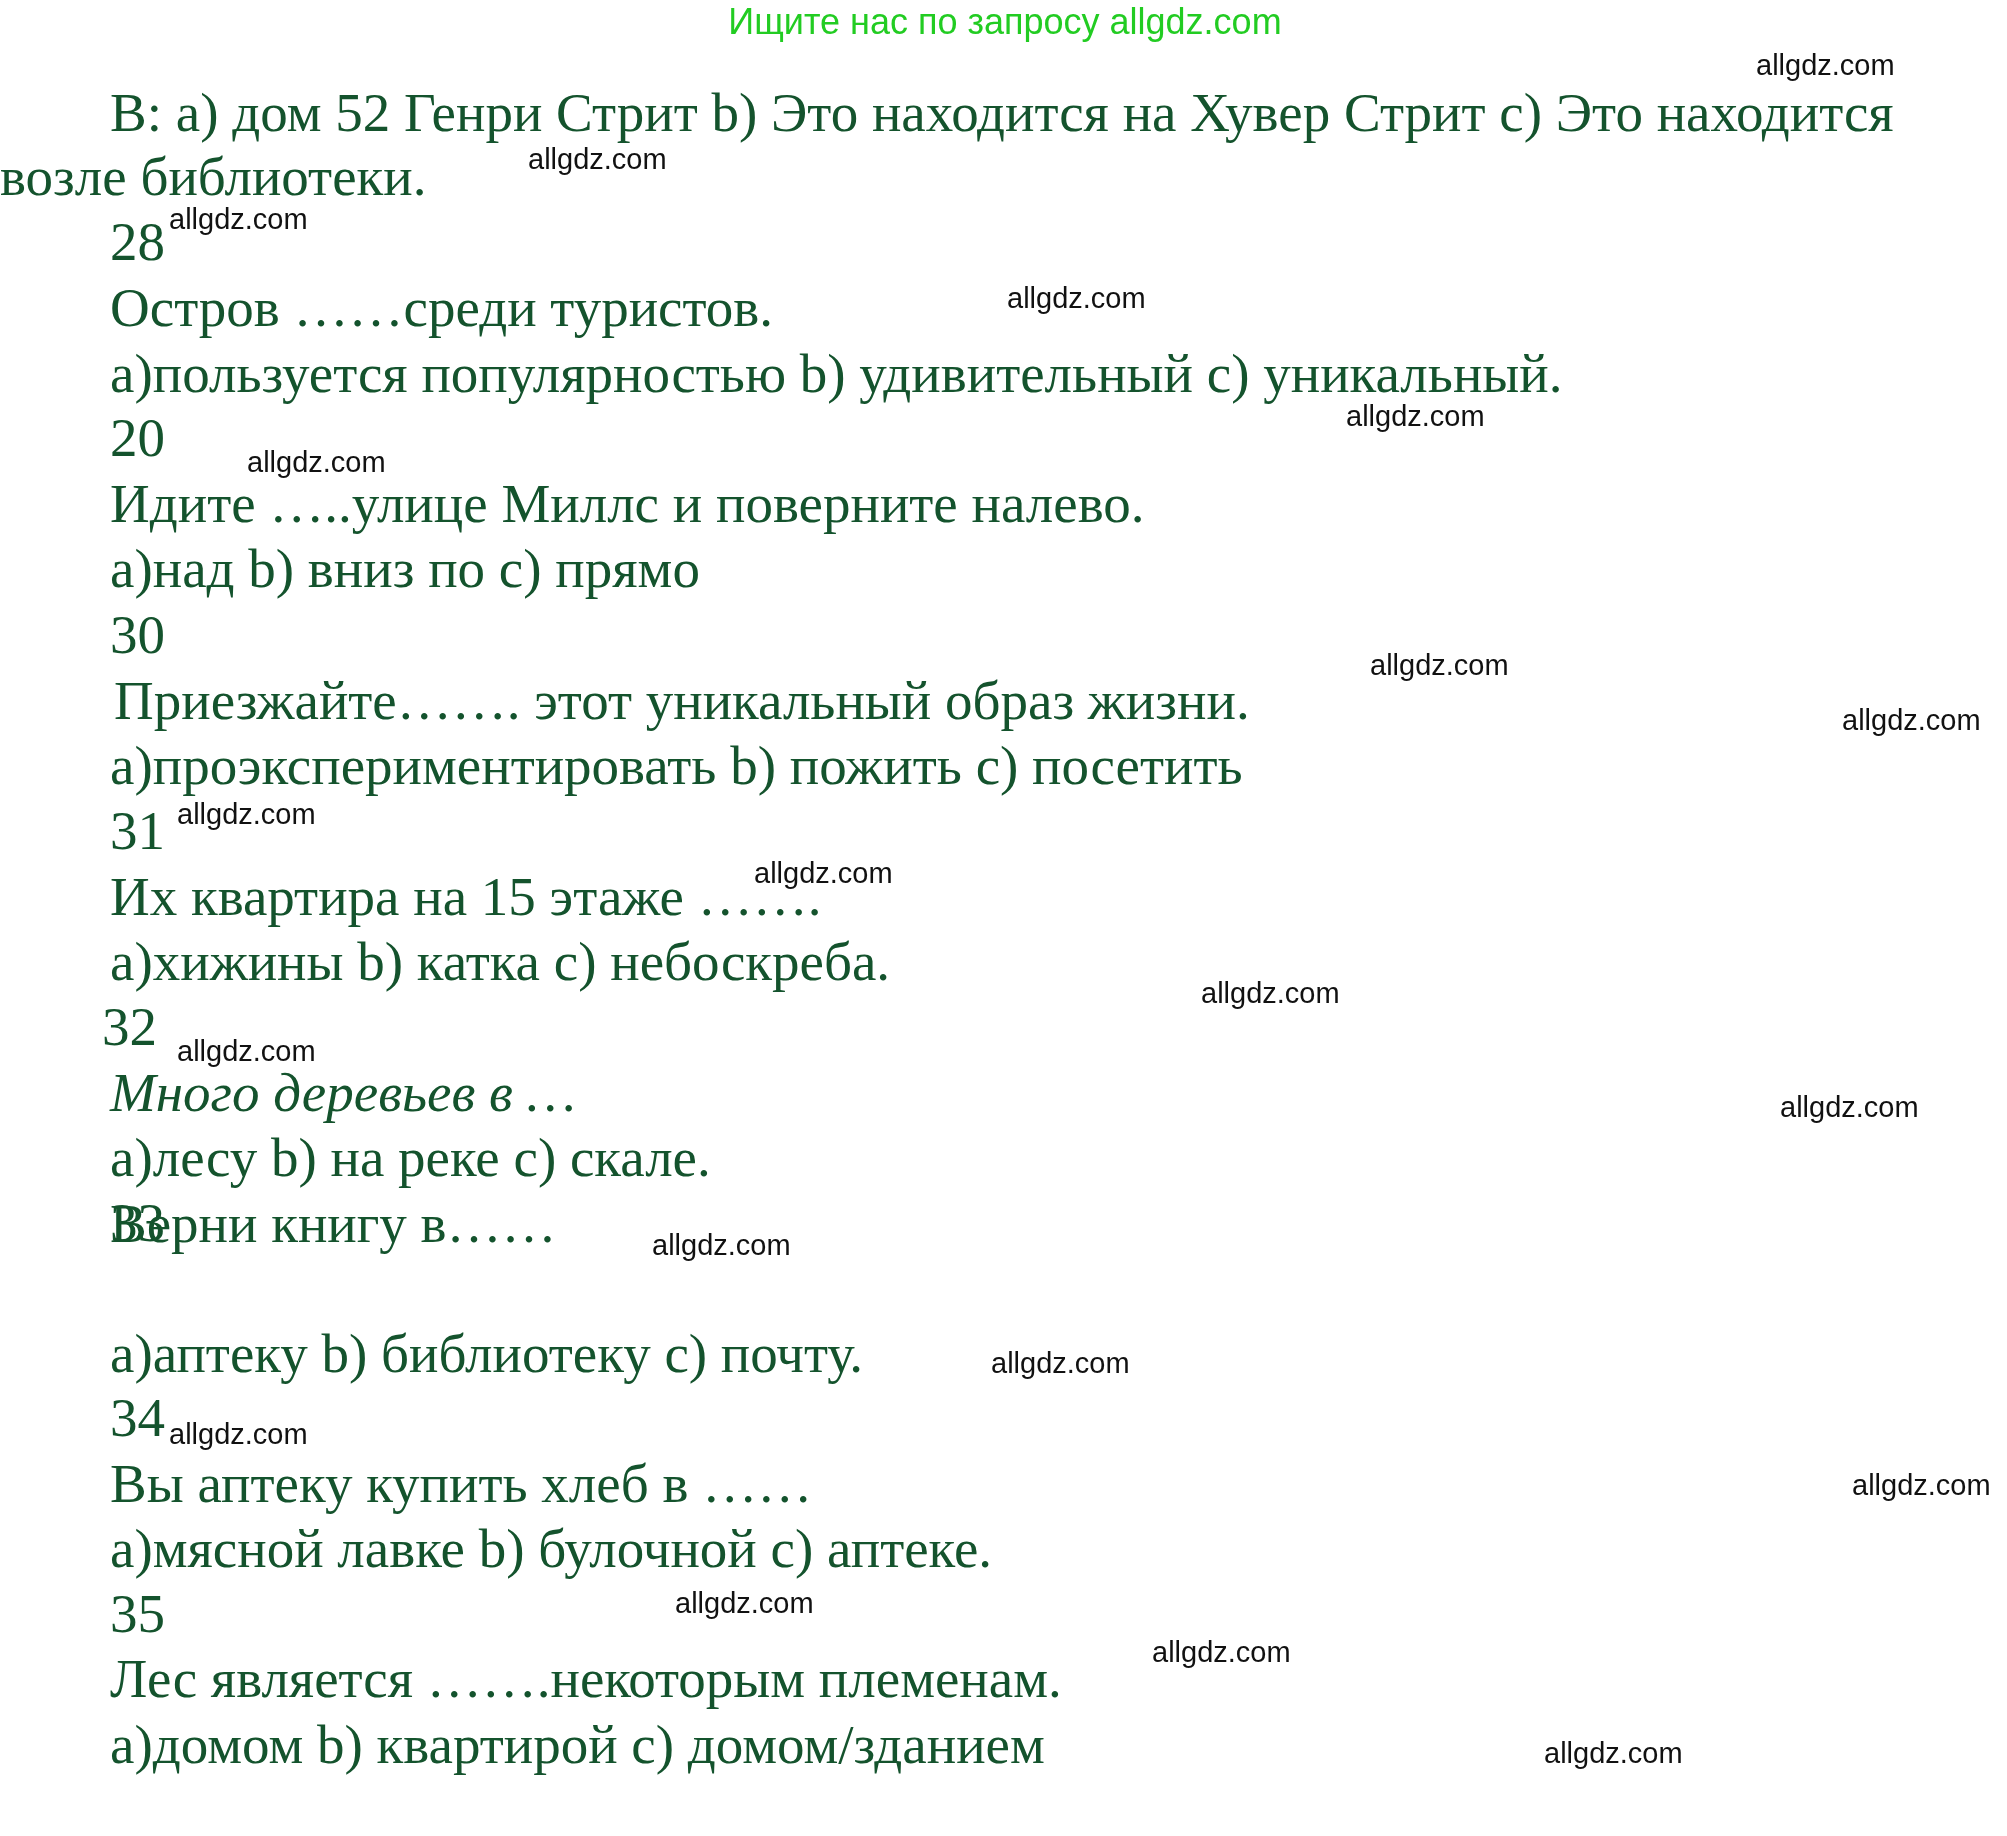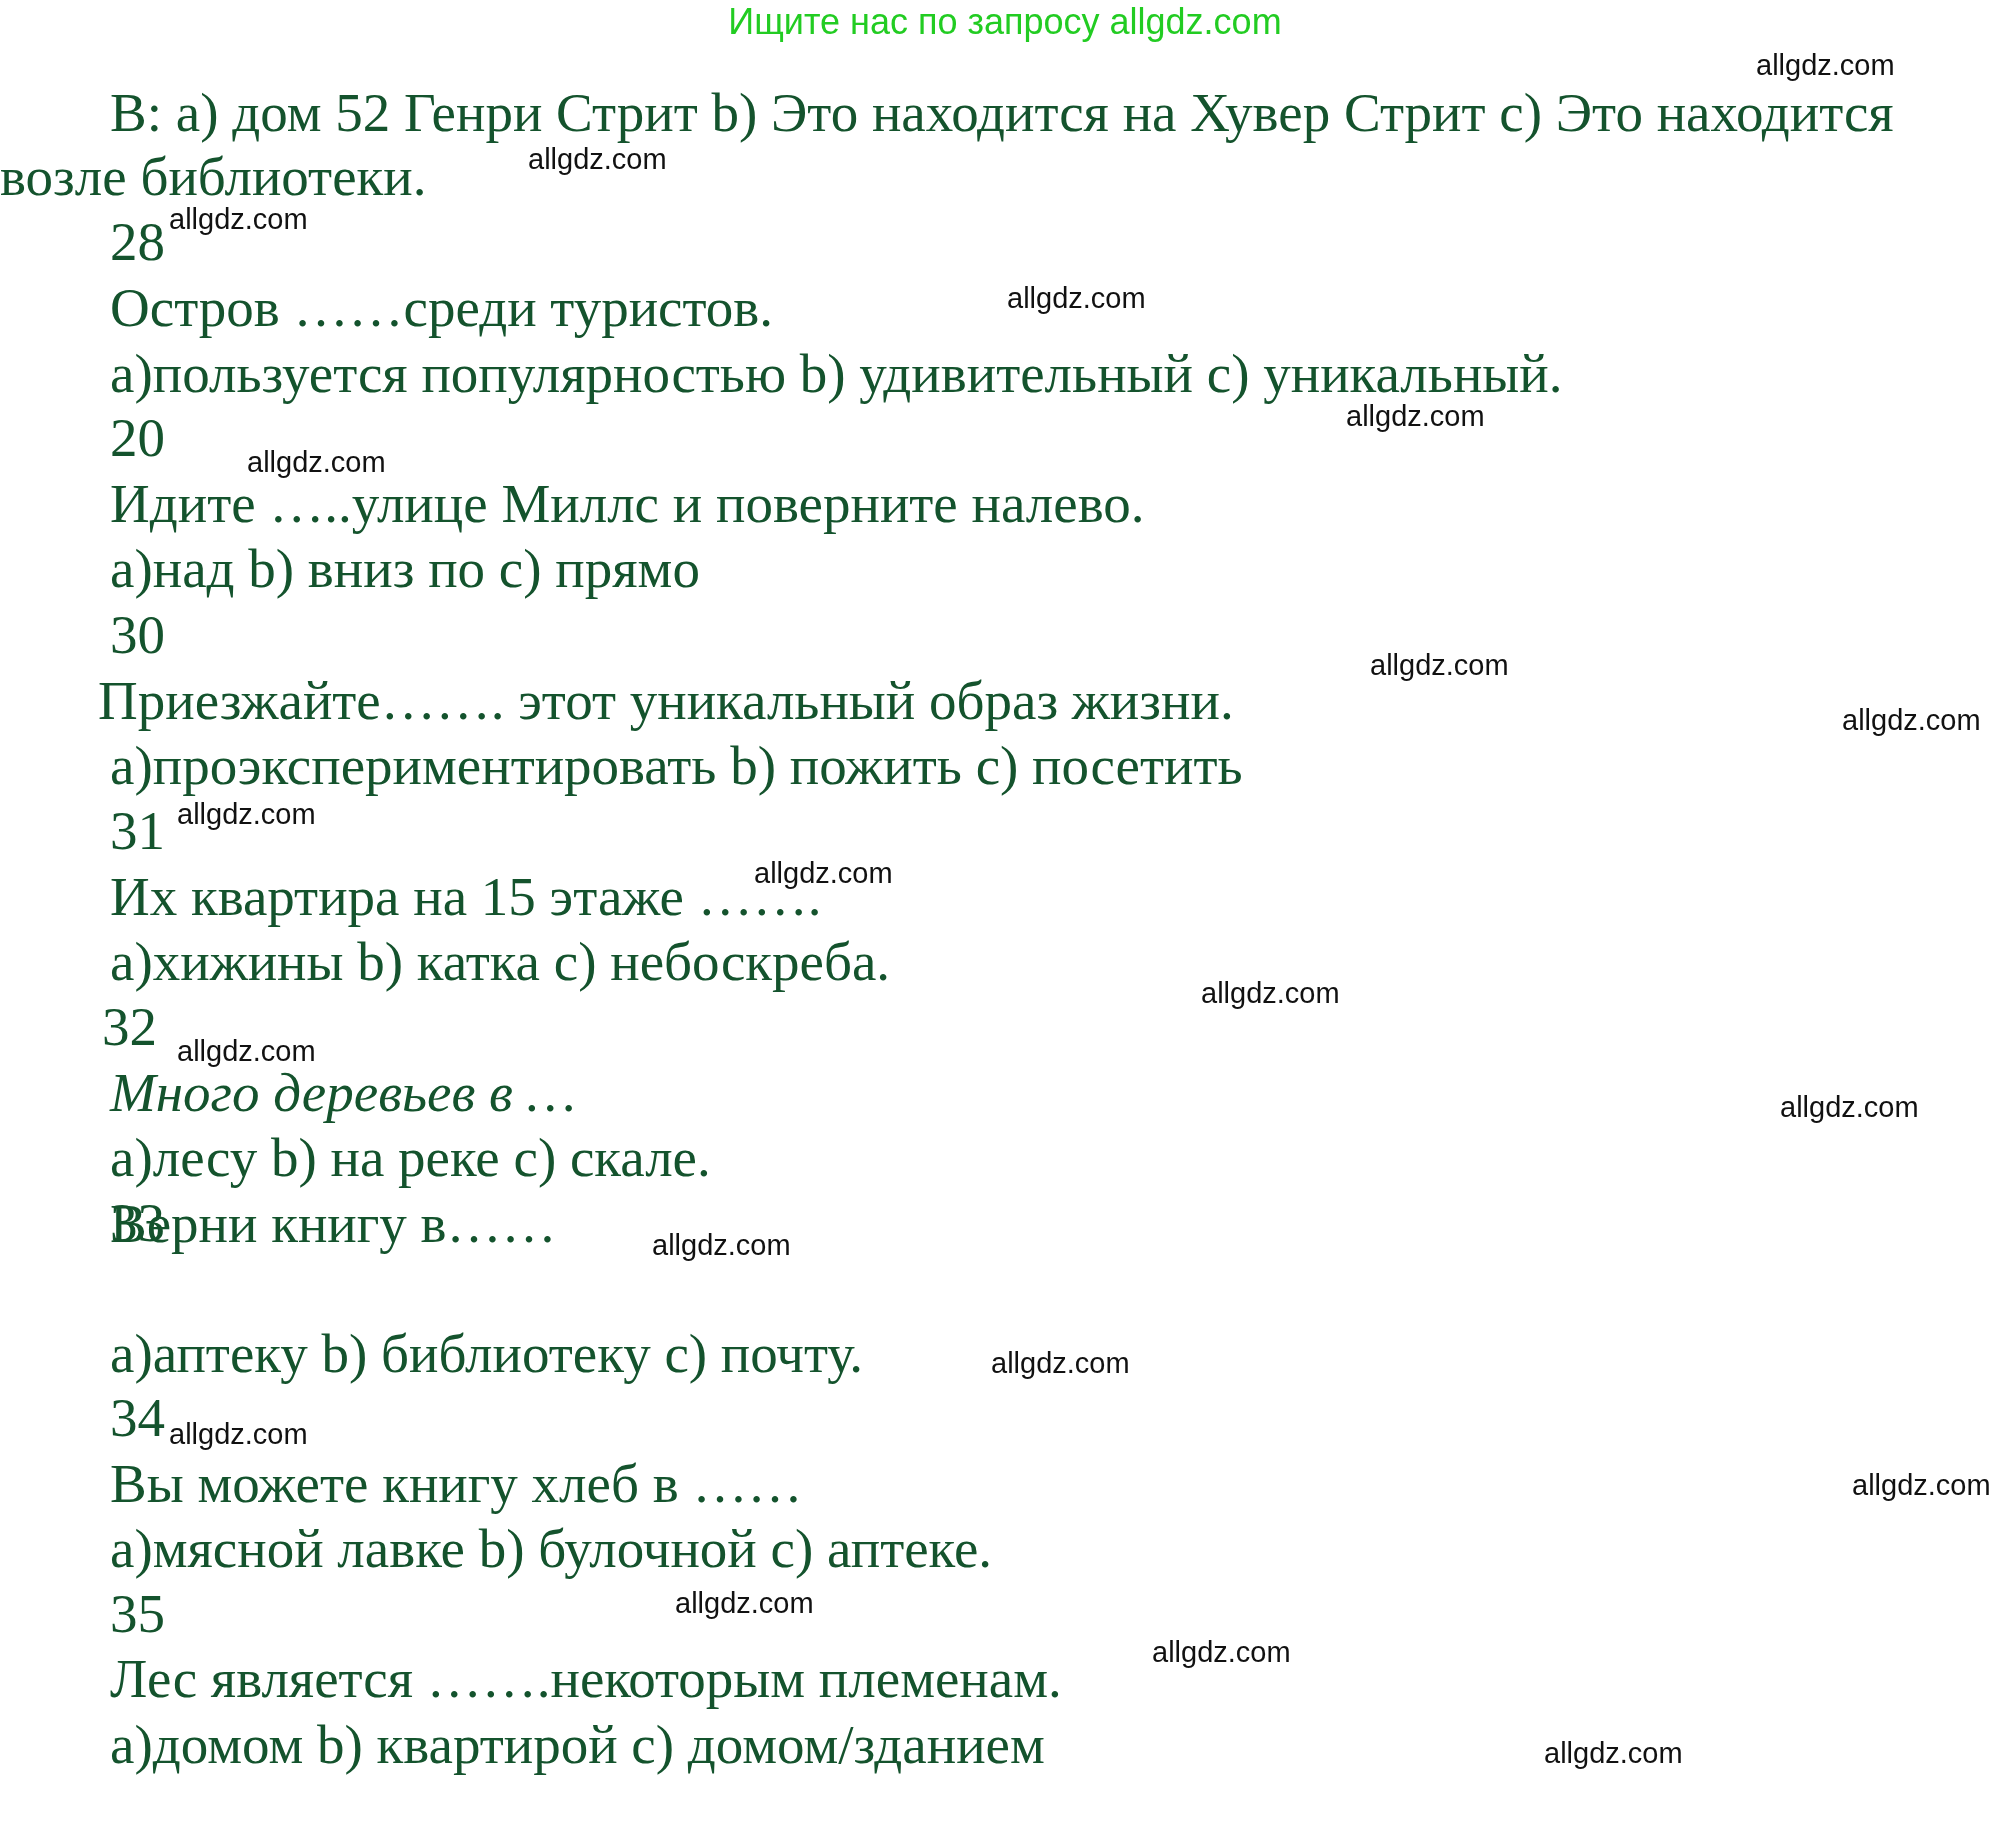--- a/index.html
+++ b/index.html
@@ -34,33 +34,33 @@
 <div id="doc">
     <div class="line" style="left: 110px; top: 84px;">В: а) дом 52 Генри Стрит b) Это находится на Хувер Стрит c) Это находится</div>
     <div class="line" style="left: 0px; top: 148px;">возле библиотеки.</div>
     <div class="line" style="left: 110px; top: 213px;">28</div>
     <div class="line" style="left: 110px; top: 279px;">Остров ……среди туристов.</div>
     <div class="line" style="left: 110px; top: 345px;">а)пользуется популярностью b) удивительный c) уникальный.</div>
     <div class="line" style="left: 110px; top: 409px;">20</div>
     <div class="line" style="left: 110px; top: 475px;">Идите …..улице Миллс и поверните налево.</div>
     <div class="line" style="left: 110px; top: 540px;">а)над b) вниз по c) прямо</div>
     <div class="line" style="left: 110px; top: 606px;">30</div>
-    <div class="line" style="left: 98px; top: 672px;">Приезжайте……. этот уникальный образ жизни.</div>
+    <div class="line" style="left: 114px; top: 672px;">Приезжайте……. этот уникальный образ жизни.</div>
     <div class="line" style="left: 110px; top: 737px;">а)проэкспериментировать b) пожить c) посетить</div>
     <div class="line" style="left: 110px; top: 802px;">31</div>
     <div class="line" style="left: 110px; top: 868px;">Их квартира на 15 этаже …….</div>
     <div class="line" style="left: 110px; top: 933px;">а)хижины b) катка c) небоскреба.</div>
     <div class="line" style="left: 102px; top: 998px;">32</div>
     <div class="line" style="left: 110px; top: 1064px; font-style: italic;">Много деревьев в …</div>
     <div class="line" style="left: 110px; top: 1129px;">а)лесу b) на реке c) скале.</div>
     <div class="line" style="left: 110px; top: 1194px;">33</div>
     <div class="line" style="left: 110px; top: 1195px;">Верни книгу в……</div>
     <div class="line" style="left: 110px; top: 1325px;">а)аптеку b) библиотеку c) почту.</div>
     <div class="line" style="left: 110px; top: 1389px;">34</div>
-    <div class="line" style="left: 110px; top: 1455px;">Вы можете книгу хлеб в ……</div>
+    <div class="line" style="left: 110px; top: 1455px;">Вы аптеку купить хлеб в ……</div>
     <div class="line" style="left: 110px; top: 1520px;">а)мясной лавке b) булочной c) аптеке.</div>
     <div class="line" style="left: 110px; top: 1585px;">35</div>
     <div class="line" style="left: 110px; top: 1650px;">Лес является …….некоторым племенам.</div>
     <div class="line" style="left: 110px; top: 1716px;">а)домом b) квартирой c) домом/зданием</div>
   </div>
 <div id="wms">
     <div class="wm" style="left: 1756px; top: 49px;">allgdz.com</div>
     <div class="wm" style="left: 528px; top: 143px;">allgdz.com</div>
     <div class="wm" style="left: 169px; top: 203px;">allgdz.com</div>
     <div class="wm" style="left: 1007px; top: 282px;">allgdz.com</div>

